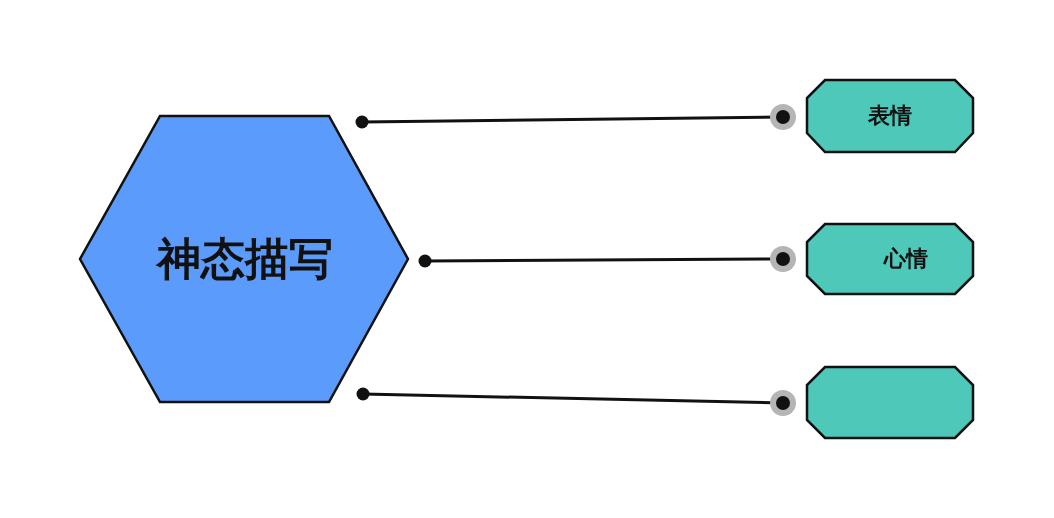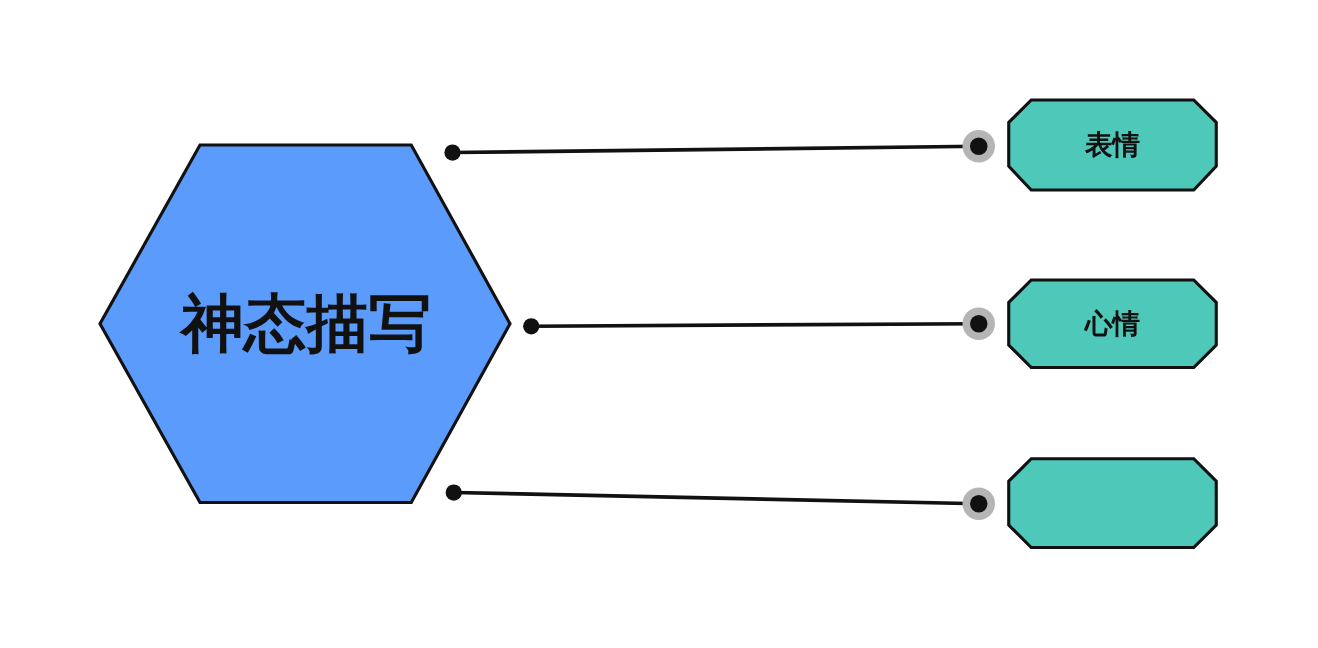--- a/index.html
+++ b/index.html
@@ -1,19 +1,19 @@
 <!DOCTYPE html>
 <html><head>
 <meta charset="utf-8">
 <style>
   html,body{margin:0;padding:0;background:#ffffff;}
   #stage{position:relative;width:1054px;height:518px;overflow:hidden;background:#fff;}
   svg{position:absolute;left:0;top:0;}
   .lbl{position:absolute;display:flex;align-items:center;justify-content:center;font-family:"DejaVu Sans",sans-serif;font-weight:bold;color:#111;}
-  .center-lbl{left:80px;top:115px;width:330px;height:288px;font-size:50px;}
+  .center-lbl{left:80px;top:115px;width:330px;height:288px;font-size:44px;}
   .node-lbl{width:166px;height:70px;font-size:22px;text-align:right;}
 </style>
 </head>
 <body>
 
 <div id="stage">
   <svg width="1054" height="518" viewBox="0 0 1054 518">
 
     <polygon points="160,116 329,116 408,259 329,402 160,402 80,259" fill="#5b9bfb" stroke="#111" stroke-width="2.5"></polygon>
 
@@ -36,14 +36,14 @@
       <circle cx="783" cy="403" r="7" fill="#111"></circle>
     </g>
 
     <polygon points="825,80 955,80 973,98 973,133 955,152 825,152 807,133 807,98" fill="#4ec8b8" stroke="#111" stroke-width="2.5"></polygon>
     <polygon points="825,224 955,224 973,242 973,276 955,294 825,294 807,276 807,242" fill="#4ec8b8" stroke="#111" stroke-width="2.5"></polygon>
     <polygon points="825,367 955,367 973,385 973,420 955,438 825,438 807,420 807,385" fill="#4ec8b8" stroke="#111" stroke-width="2.5"></polygon>
   </svg>
 
   <div class="lbl center-lbl">神态描写</div>
   <div class="lbl node-lbl" style="left:807px;top:81px;">表情</div>
-  <div class="lbl node-lbl" style="left:807px;top:224px;">心情</div>
+  <div class="lbl node-lbl" style="left:807px;top:224px;padding-left:16px;">心情</div>
 </div>
 
 </body></html>

